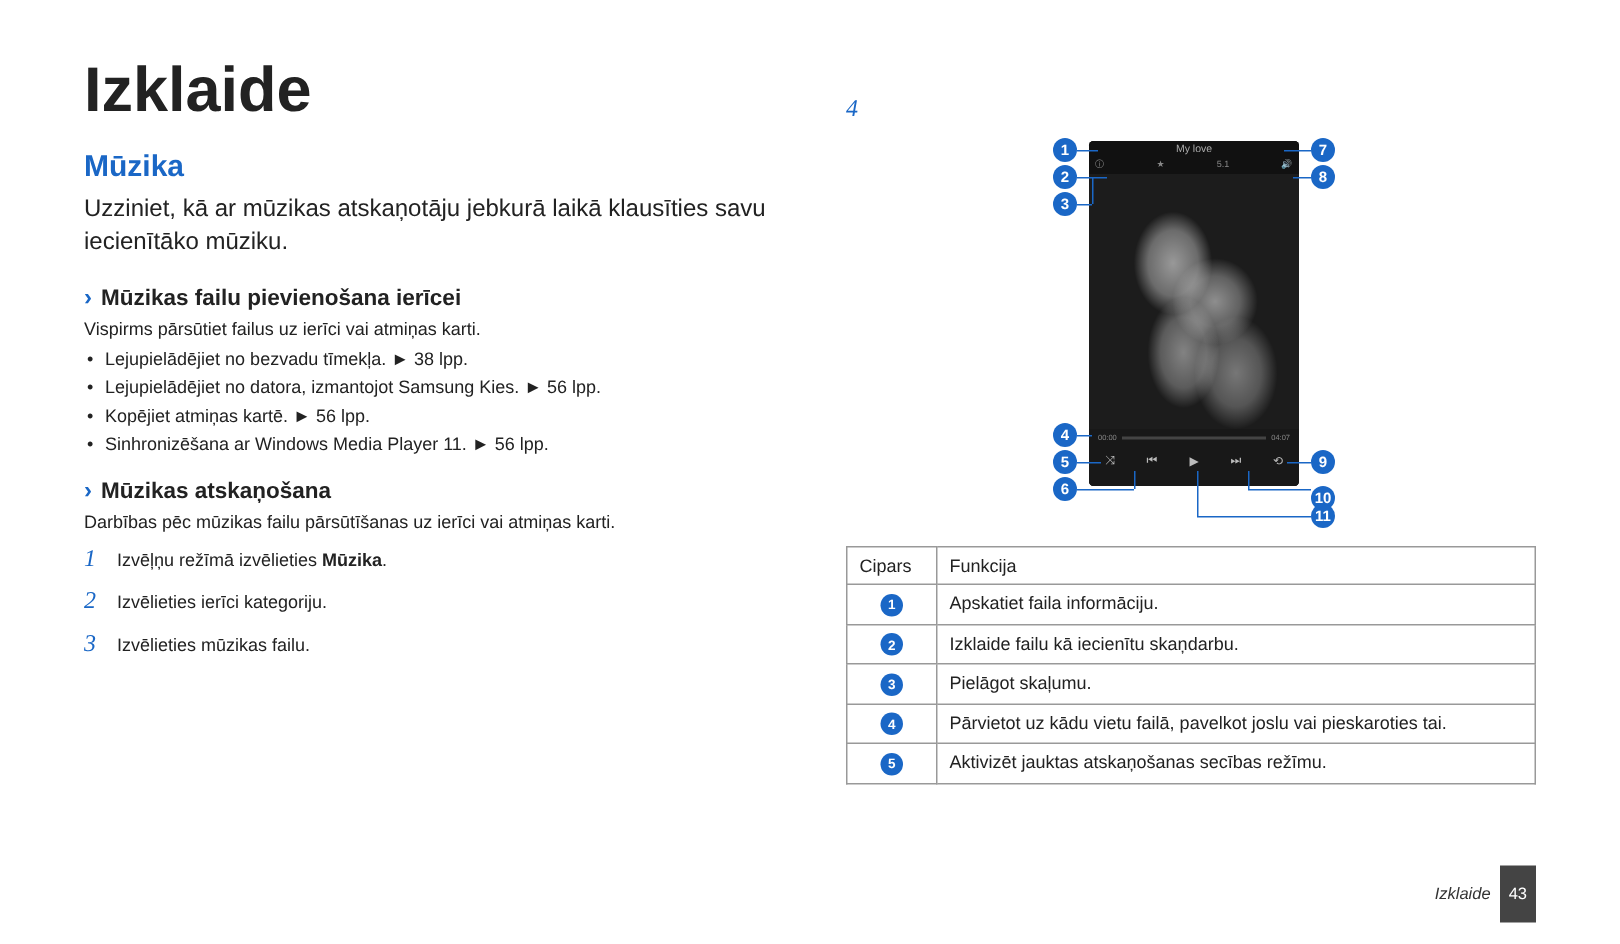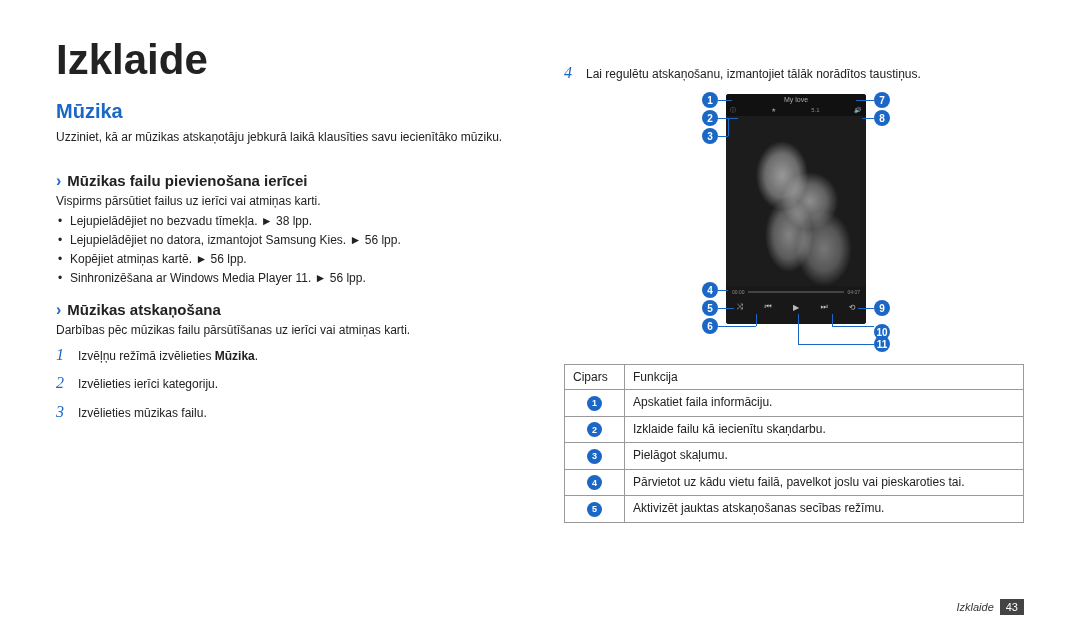--- a/index.html
+++ b/index.html
@@ -24,23 +24,23 @@
     margin-bottom: 16px;
     color: #222;
   }
   .section-title {
     font-size: 20px;
     font-weight: 700;
     color: #1a67c6;
     margin-bottom: 6px;
   }
   .intro-text {
-    font-size: 12px;
+    font-size: 16px;
     line-height: 1.4;
-    margin-bottom: 26px;
+    margin-bottom: 16px;
   }
   .subheading {
     font-size: 15px;
     font-weight: 700;
     margin-top: 12px;
     margin-bottom: 4px;
     display: flex;
     align-items: center;
     gap: 6px;
   }
@@ -228,21 +228,21 @@
     right: 56px;
     font-size: 11px;
     display: flex;
     align-items: center;
     gap: 6px;
   }
   .footer .label { font-style: italic; color: #333; }
   .footer .pg {
     background: #444;
     color: #fff;
-    padding: 2px 6px;
+    padding: 13px 6px;
     font-size: 11px;
   }
 </style>
 </head>
 <body>
 
 <div class="columns">
 
   <div class="col">
     <h1 class="title">Izklaide</h1>
@@ -280,21 +280,20 @@
       <li>
         <span class="step-num">3</span>
         <span>Izvēlieties mūzikas failu.</span>
       </li>
     </ul>
   </div>
 
   <div class="col">
     <div class="rc-top">
       <span class="step-num">4</span>
-      <span>Lai regulētu atskaņošanu, izmantojiet tālāk norādītos taustiņus.</span>
     </div>
 
     <div class="diagram">
       <div class="phone">
         <div class="phone-top">
           <div>My love</div>
           <div class="tinybar">
             <span>ⓘ</span>
             <span>★</span>
             <span>5.1</span>

